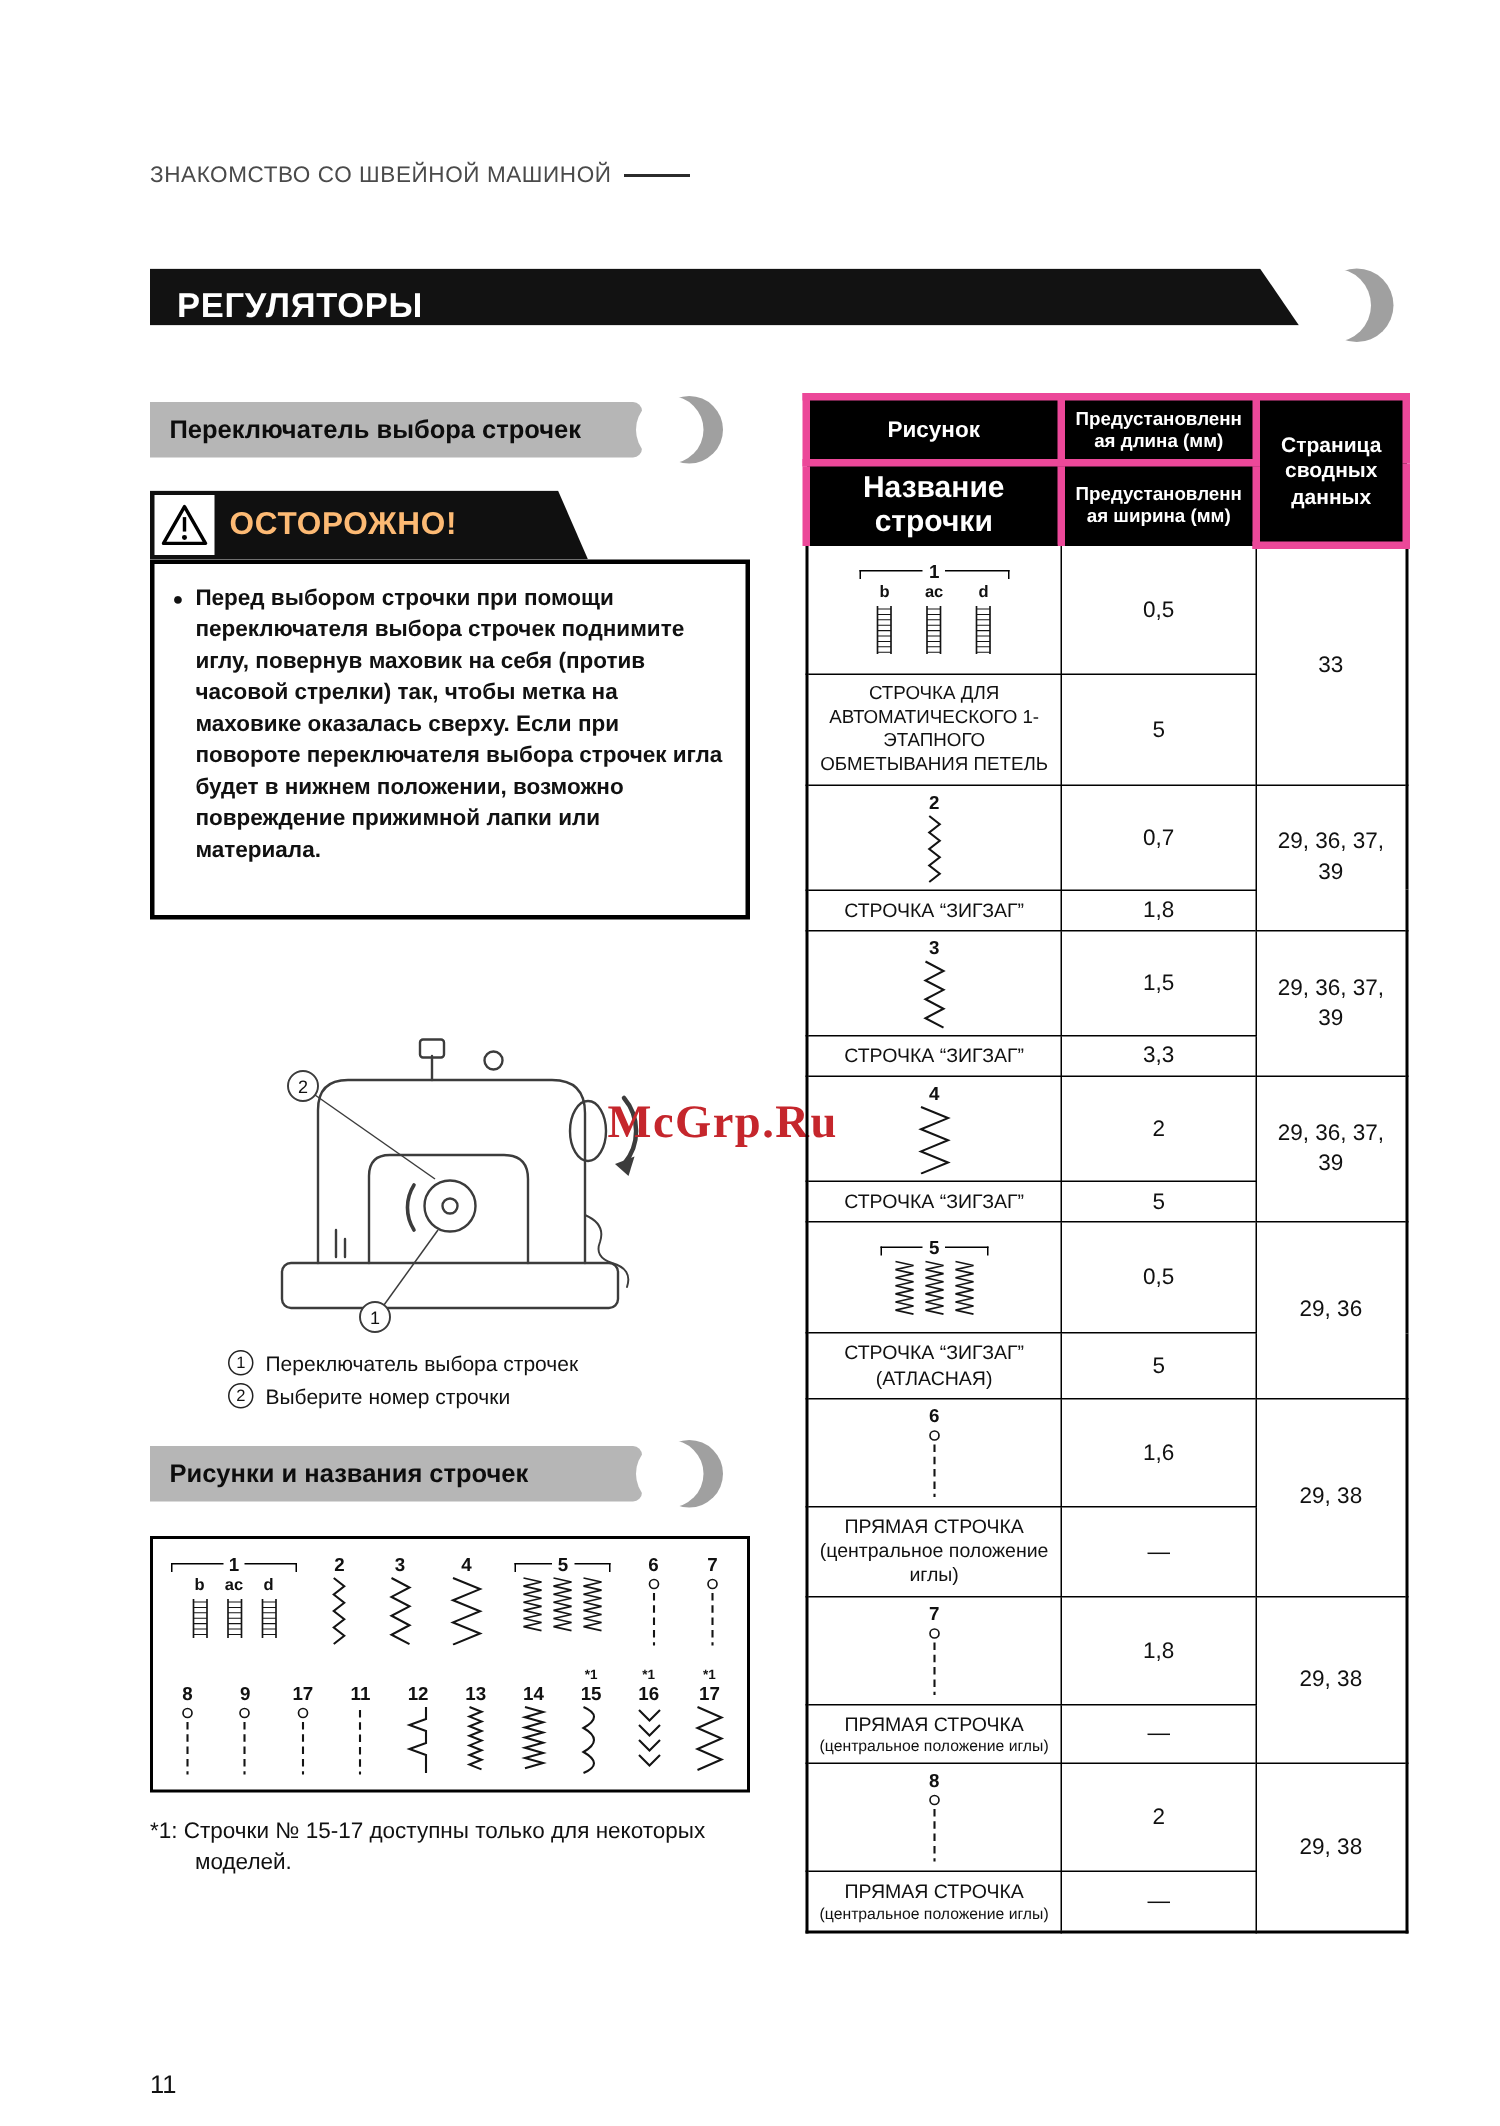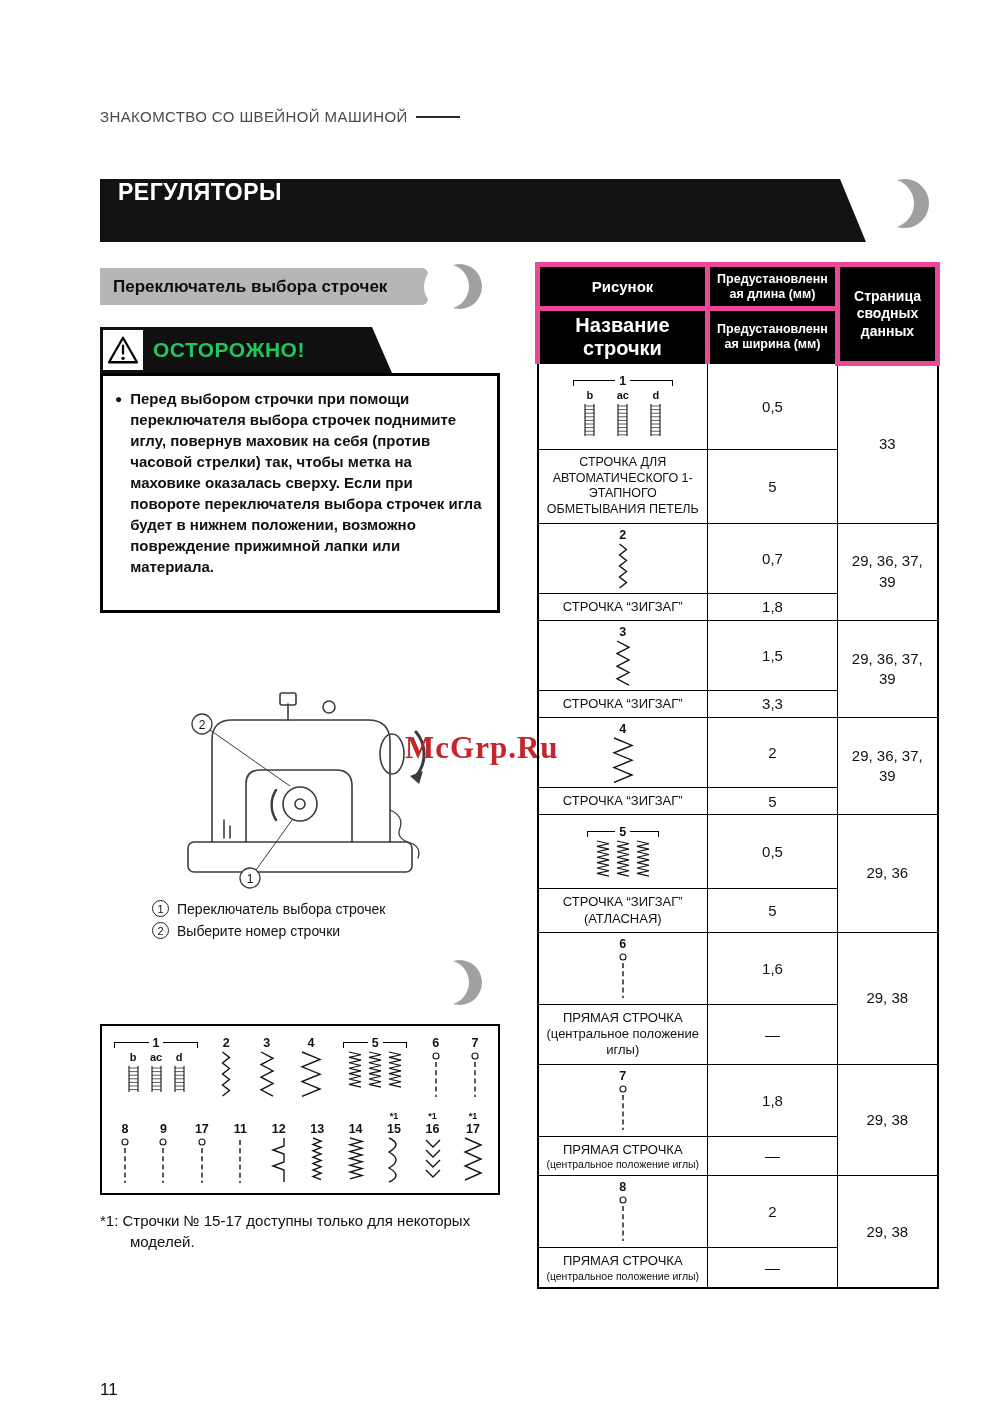--- a/index.html
+++ b/index.html
@@ -6,43 +6,43 @@
   *{box-sizing:border-box;}
   .page{position:relative;width:1000px;height:1417px;background:#fff;
         font-family:"Liberation Sans", sans-serif;color:#111;overflow:hidden;margin-top:40px;}
 
   
   .chapter-header{position:absolute;top:68px;left:100px;width:360px;display:flex;align-items:center;}
   .chapter-header .txt{font-size:15px;color:#4a4a4a;letter-spacing:.4px;white-space:nowrap;}
   .chapter-header .rule{flex:1;height:2px;background:#2b2b2b;margin-left:8px;}
 
   
-  .title-banner{position:absolute;top:139px;left:100px;width:766px;height:63px;background:#121212;
-    clip-path:polygon(0 0, calc(100% - 26px) 0, 100% 100%, 0 100%);display:flex;align-items:flex-start;}
+  .title-banner{position:absolute;top:139px;left:100px;width:766px;height:38px;background:#121212;
+    clip-path:polygon(0 0, calc(100% - 26px) 0, 100% 100%, 0 100%);display:flex;align-items:flex-end;}
   .title-banner h1{margin:0;padding-left:18px;font-size:23px;font-weight:bold;color:#fff;letter-spacing:.5px;}
   .crescent{position:absolute;}
   .crescent .c1{position:absolute;inset:0;background:#a0a0a0;border-radius:50%;}
   .crescent .c2{position:absolute;width:100%;height:100%;background:#fff;border-radius:50%;top:0;}
   .cr-lg{top:139px;left:880px;width:49px;height:49px;}
   .cr-lg .c2{left:-15px;}
   .cr-s1{top:224px;left:437px;width:45px;height:45px;}
   .cr-s2{top:920px;left:437px;width:45px;height:45px;}
   .cr-s1 .c2,.cr-s2 .c2{left:-13px;}
 
   
   .section-banner{position:absolute;left:100px;width:328px;height:37px;background:#b6b6b6;
     border-radius:0 6px 6px 0;display:flex;align-items:center;}
   .section-banner span{font-size:17px;font-weight:bold;color:#0d0d0d;padding-left:13px;}
   .sb-1{top:228px;} .sb-2{top:924px;}
 
   
   .caut-head{position:absolute;top:287px;left:100px;width:292px;height:46px;background:#101010;
     clip-path:polygon(0 0, calc(100% - 20px) 0, 100% 100%, 0 100%);display:flex;align-items:center;}
   .warn-box{width:40px;height:40px;background:#fff;margin-left:3px;display:flex;align-items:center;justify-content:center;flex:0 0 40px;}
-  .caut-title{color:#22c55e;font-weight:bold;font-size:21px;margin-left:10px;letter-spacing:.5px;}
+  .caut-title{color:#fdba74;font-weight:bold;font-size:21px;margin-left:10px;letter-spacing:.5px;}
   .caution-box{position:absolute;top:333px;left:100px;width:400px;height:240px;border:3px solid #000;
     padding:12px 12px;display:flex;gap:8px;overflow:hidden;}
   .caution-box .bullet{font-size:12px;line-height:21px;margin-top:1px;}
   .caution-box .ctext{margin:0;font-size:15px;font-weight:bold;line-height:1.4;}
 
   .instruction{position:absolute;top:580px;left:100px;width:378px;font-size:15px;line-height:1.38;margin:0;}
 
   
   .figure{position:absolute;top:640px;left:140px;width:320px;height:215px;}
   .watermark{position:absolute;top:690px;left:405px;font-family:"Liberation Serif", serif;
@@ -169,20 +169,23 @@
     <div class="lg-row">
       <span class="lg-circ">1</span>
       <span class="lg-label">Переключатель выбора строчек</span>
     </div>
     <div class="lg-row">
       <span class="lg-circ">2</span>
       <span class="lg-label">Выберите номер строчки</span>
     </div>
   </div>
 
+  <div class="section-banner sb-2">
+    <span>Рисунки и названия строчек</span>
+  </div>
   <div class="crescent cr-s2">
     <div class="c1"></div>
     <div class="c2"></div>
   </div>
 
   <div class="pattern-box">
     <div class="pat-row pat-row1">
         <div class="pat-item">
           <div class="bracket" style="width:84px">
             <span class="b-line bl"></span>

